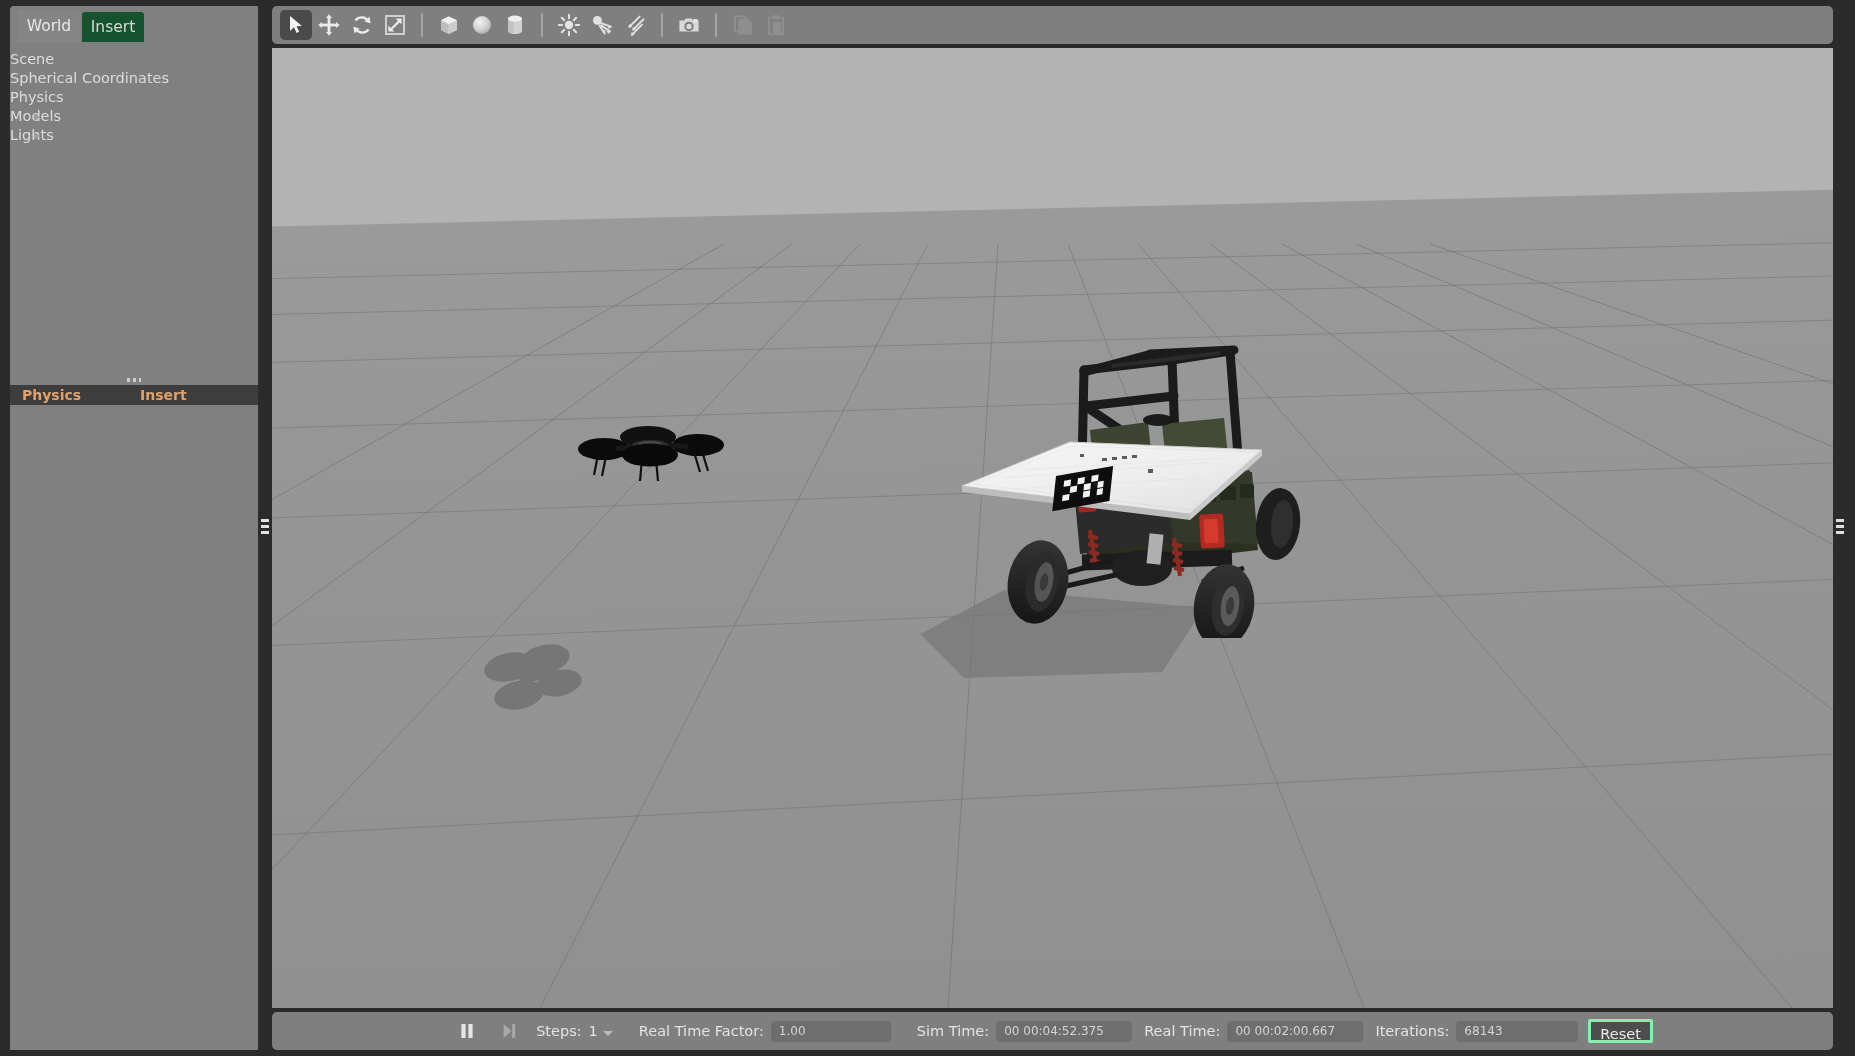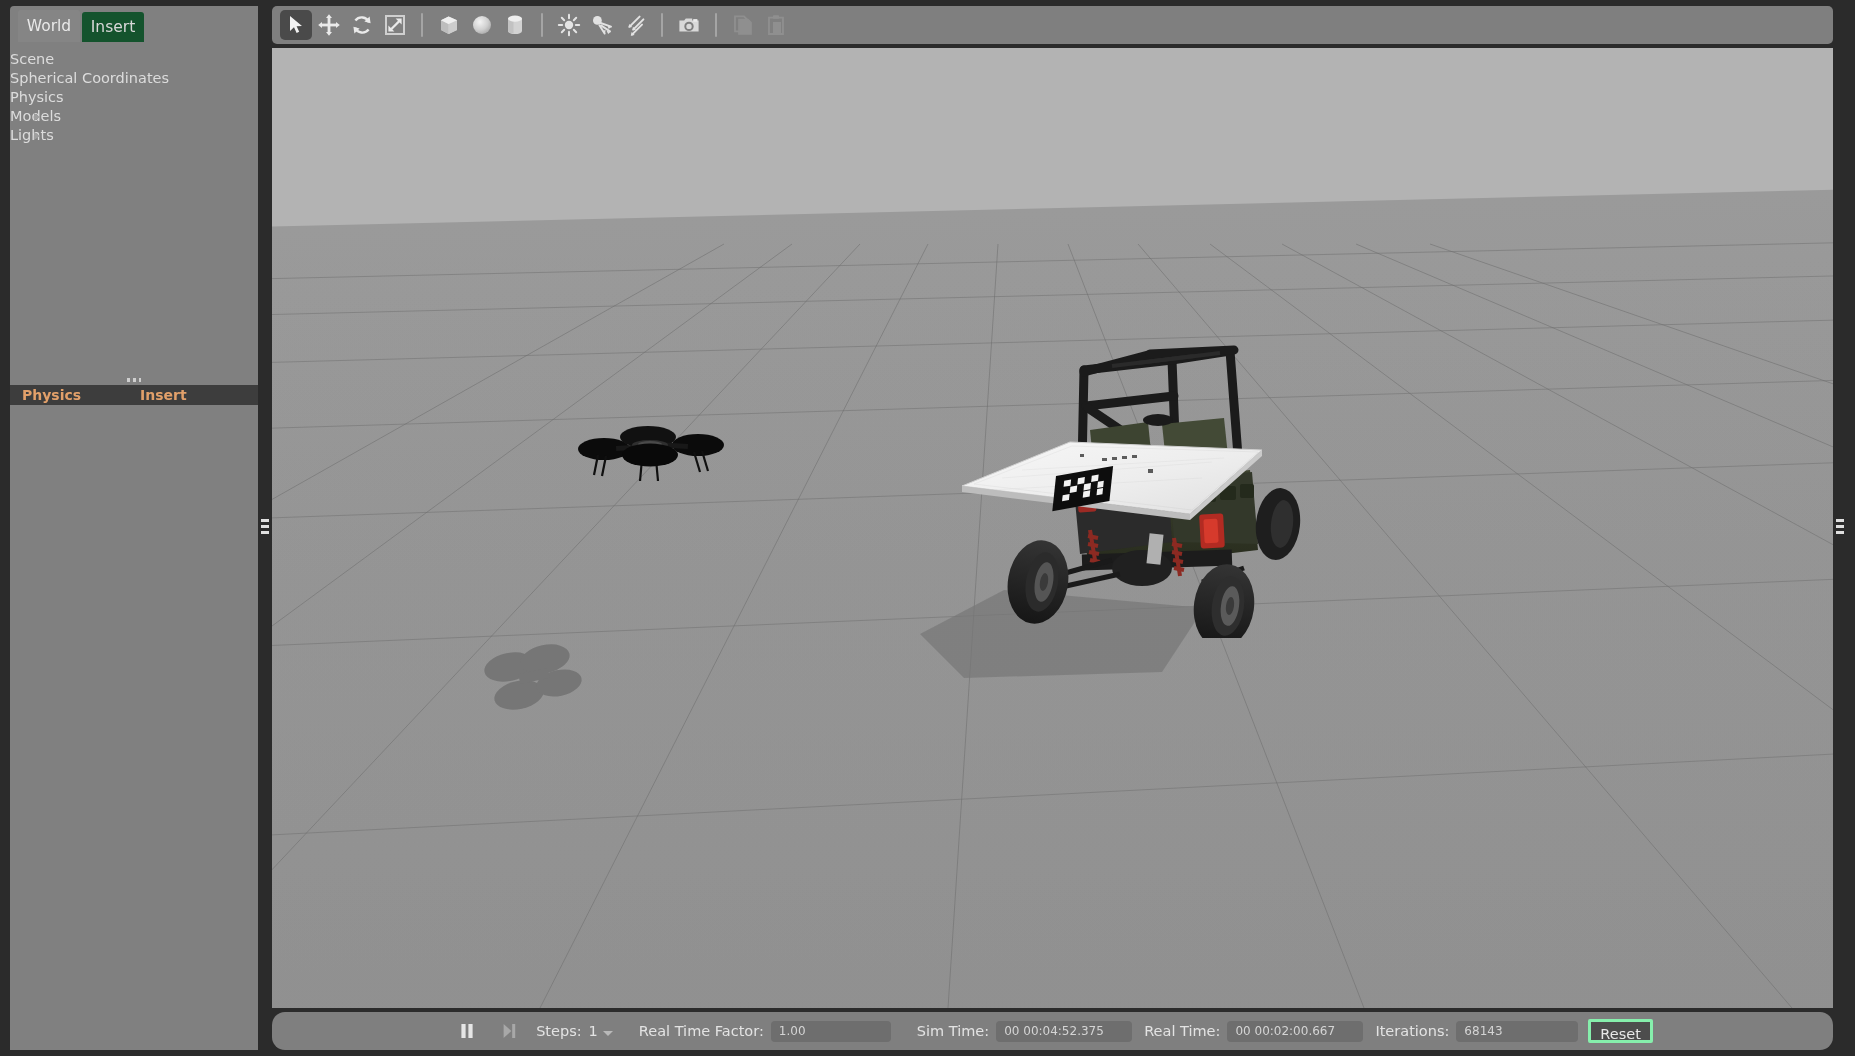--- a/index.html
+++ b/index.html
@@ -142,21 +142,21 @@
   #drone { left: 300px; top: 375px; width: 160px; height: 60px; }
   #drone-shadow { left: 195px; top: 595px; width: 130px; height: 70px; }
 
   
   #vehicle { left: 690px; top: 290px; width: 340px; height: 300px; }
   #vehicle-shadow { left: 640px; top: 520px; width: 320px; height: 120px; }
 
   
   #statusbar {
     position: absolute; left: 0; top: 1006px; width: 1561px; height: 38px;
-    background: #7f7f7f; border-radius: 13px;
+    background: #7f7f7f; border-radius: 5px;
     display: flex; align-items: center; justify-content: center;
     gap: 0px;
   }
   .sb-icon {
     width: 30px; height: 26px; display: flex; align-items: center; justify-content: center;
     cursor: pointer;
   }
   .sb-label {
     color: #e3e3e3; font-size: 14.5px; margin-right: 7px; white-space: nowrap;
   }

